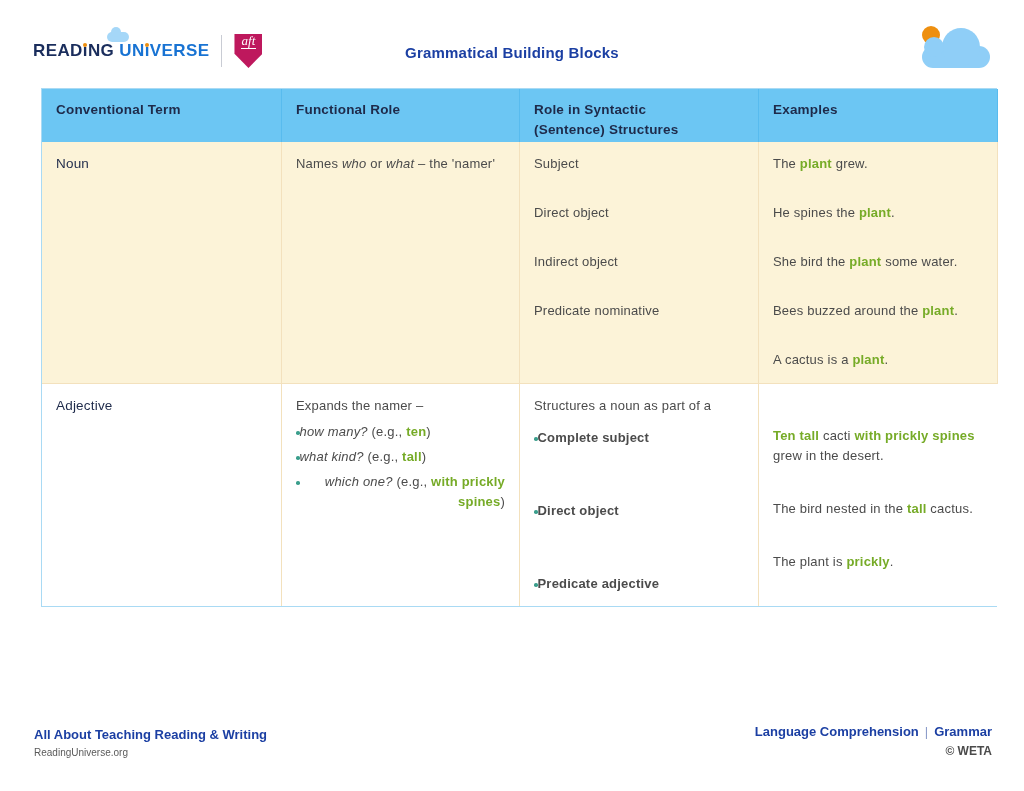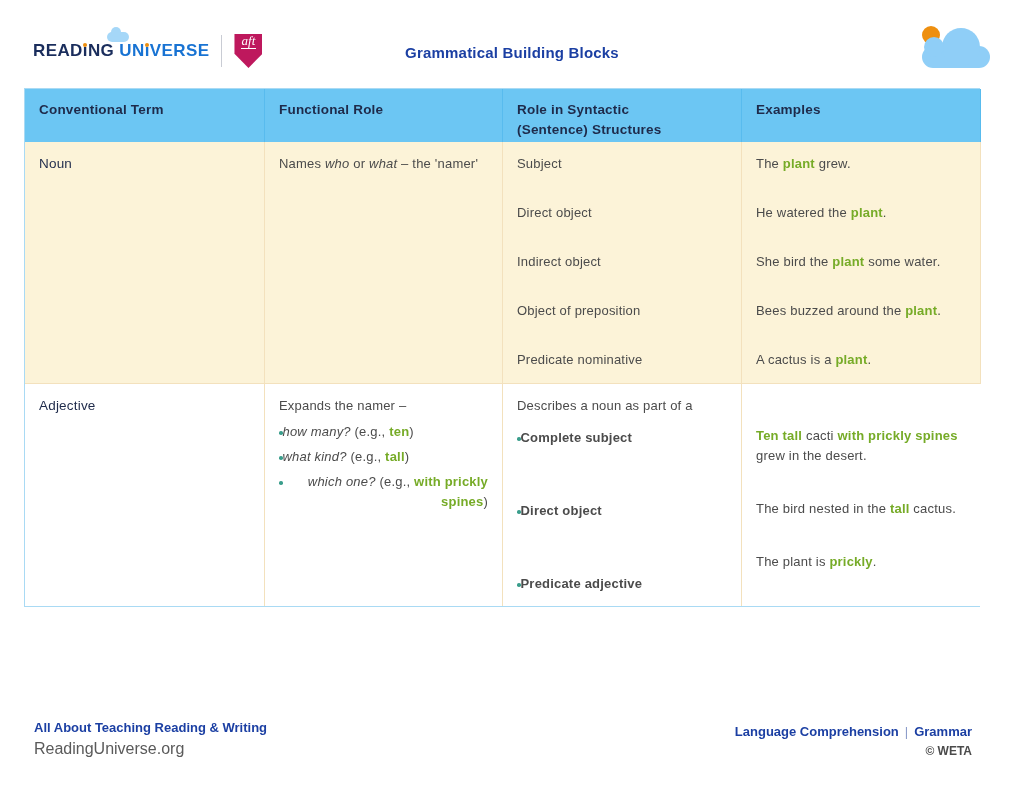--- a/index.html
+++ b/index.html
@@ -33,21 +33,21 @@
   .doc-title{position:absolute;left:0;right:0;top:44px;text-align:center;
       font-size:15px;font-weight:bold;color:var(--royal);letter-spacing:.2px;}
 
   .weather{position:absolute;right:34px;top:20px;width:90px;height:48px;}
   .sun{position:absolute;left:22px;top:6px;width:18px;height:18px;border-radius:50%;background:var(--orange);}
   .cloud-big{position:absolute;right:0;bottom:0;width:68px;height:22px;background:var(--cloud);border-radius:12px;}
   .cloud-big::before{content:'';position:absolute;right:10px;top:-18px;width:38px;height:38px;border-radius:50%;background:var(--cloud);}
   .cloud-big::after{content:'';position:absolute;left:2px;top:-9px;width:20px;height:20px;border-radius:50%;background:var(--cloud);}
 
   
-  .gtable{position:absolute;left:24px;top:88px;width:956px;
+  .gtable{position:absolute;left:41px;top:88px;width:956px;
       display:grid;grid-template-columns:240px 238px 239px 239px;
       grid-template-rows:53px 242px 222px;
       border:1px solid var(--border-blue);}
   .cell{padding:12px 14px;font-size:13px;color:var(--body);line-height:20px;letter-spacing:.2px;}
   .hcell{background:var(--header-bg);color:#1e2a4a;font-weight:bold;font-size:13.5px;
       padding-top:11px;white-space:pre-line;border-right:1px solid #58bbee;}
   .hcell:last-child{border-right:none;}
   .ncell{background:var(--cream);border-right:1px solid var(--divider-tan);border-bottom:1px solid var(--divider-tan);}
   .ncell:last-child{border-right:none;}
   .acell{background:#ffffff;border-right:1px solid var(--divider-tan);}
@@ -60,23 +60,23 @@
   .bullet{display:flex;margin-bottom:5px;text-align:right;}
   .bullet .dot{flex:0 0 auto;width:3.5px;height:3.5px;border-radius:50%;background:var(--teal-bullet);margin-top:9px;}
   .intro{margin-bottom:6px;}
   .syn-intro{margin-bottom:12px;}
   .syn-bullets .bullet{margin-bottom:53px;font-weight:bold;}
   .adj-examples{padding-top:42px;}
   .adj-examples > div{margin-bottom:33px;}
 
   
   .footer-left{position:absolute;left:34px;bottom:33px;}
-  .footer-right{position:absolute;right:52px;bottom:33px;text-align:right;}
+  .footer-right{position:absolute;right:32px;bottom:33px;text-align:right;}
   .f-title{color:var(--royal);font-weight:bold;font-size:13px;margin-bottom:5px;}
-  .f-org{color:var(--gray-text);font-size:16px;}
+  .f-org{color:var(--gray-text);font-size:10px;}
   .f-links{font-weight:bold;font-size:13px;margin-bottom:5px;}
   .f-links a{color:var(--royal);text-decoration:none;}
   .f-sep{color:#8a9bc9;margin:0 6px;font-weight:normal;}
   .f-copy{color:#4b4b4b;font-weight:bold;font-size:12px;}
 </style>
 </head>
 <body>
 
 <div class="page">
 
@@ -111,26 +111,25 @@
     <div class="cell ncell">
       <span class="term">Noun</span>
     </div>
     <div class="cell ncell">
       <div><span>Names </span><span class="seg-i">who</span><span> or </span><span class="seg-i">what</span><span> – the 'namer'</span></div>
     </div>
     <div class="cell ncell spaced">
       <div>Subject</div>
       <div>Direct object</div>
       <div>Indirect object</div>
-      <div>Object of preposition</div>
       <div>Predicate nominative</div>
     </div>
     <div class="cell ncell spaced">
       <div><span>The </span><span class="seg-g">plant</span><span> grew.</span></div>
-      <div><span>He watered the </span><span class="seg-g">plant</span><span>.</span></div>
+      <div><span>He spines the </span><span class="seg-g">plant</span><span>.</span></div>
       <div><span>She bird the </span><span class="seg-g">plant</span><span> some water.</span></div>
       <div><span>Bees buzzed around the </span><span class="seg-g">plant</span><span>.</span></div>
       <div><span>A cactus is a </span><span class="seg-g">plant</span><span>.</span></div>
     </div>
 
     <div class="cell acell">
       <span class="term">Adjective</span>
     </div>
     <div class="cell acell">
       <div class="intro">Expands the namer –</div>
@@ -141,21 +140,21 @@
       <div class="bullet">
           <span class="dot"></span>
           <div><span class="seg-i">what kind?</span><span> (e.g., </span><span class="seg-g">tall</span><span>)</span></div>
         </div>
       <div class="bullet">
           <span class="dot"></span>
           <div><span class="seg-i">which one?</span><span> (e.g., </span><span class="seg-g">with prickly spines</span><span>)</span></div>
         </div>
     </div>
     <div class="cell acell syn-bullets">
-      <div class="syn-intro">Describes a noun as part of a</div>
+      <div class="syn-intro">Structures a noun as part of a</div>
       <div class="bullet">
           <span class="dot"></span>
           <div>Complete subject</div>
         </div>
       <div class="bullet">
           <span class="dot"></span>
           <div>Direct object</div>
         </div>
       <div class="bullet">
           <span class="dot"></span>

